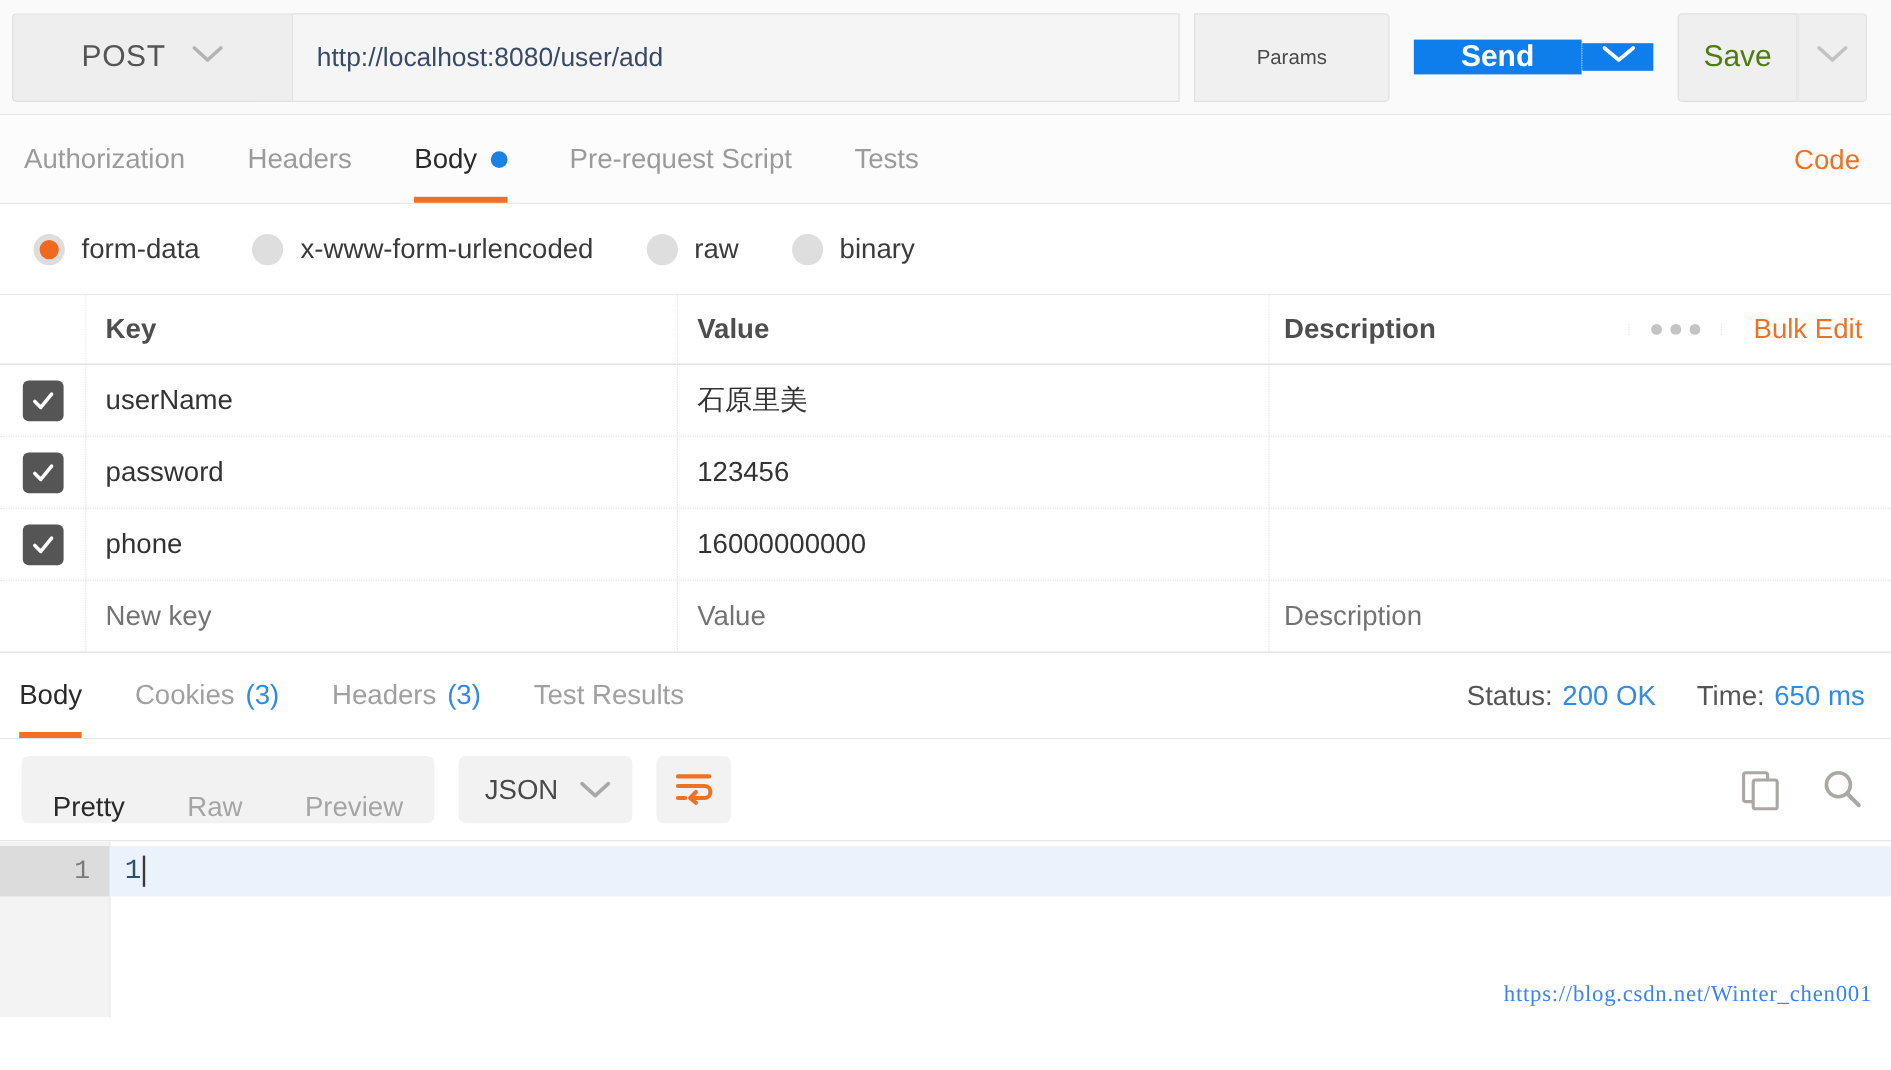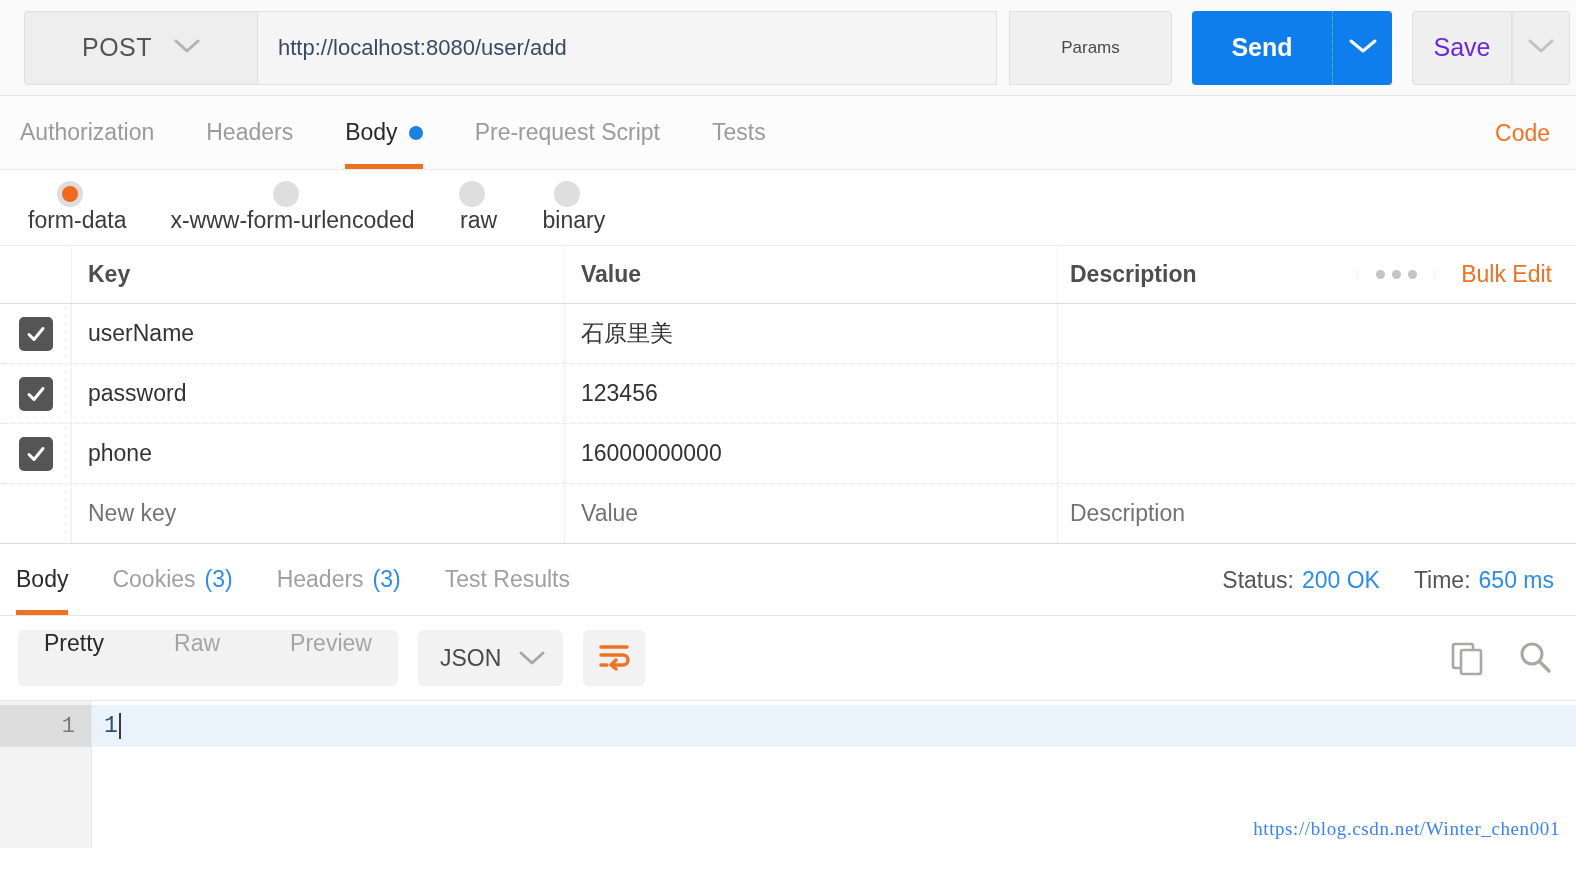--- a/index.html
+++ b/index.html
@@ -14,21 +14,21 @@
   
   .urlbar {
     position: relative;
     height: 96px;
     background: #fafafa;
     border-bottom: 1px solid #e6e6e6;
     display: flex;
     align-items: center;
   }
   .method-select {
-    margin-left: 24px;
+    margin-left: 10px;
     width: 233px; height: 74px;
     background: #eeeeee;
     border: 1px solid #e0e0e0;
     border-right: none;
     border-radius: 4px 0 0 4px;
     display: flex; align-items: center; justify-content: center;
     gap: 22px;
     cursor: pointer;
   }
   .method-label {
@@ -52,20 +52,21 @@
     display: flex; align-items: center; justify-content: center;
     font-size: 17px; color: #4a4a4a;
     cursor: pointer;
   }
   .send-group {
     margin-left: 20px;
     display: flex;
     height: 74px;
     border-radius: 4px;
     overflow: hidden;
+    align-items: center;
   }
   .send-btn {
     width: 140px;
     background: #0d7eec;
     color: #fff;
     font-size: 25px; font-weight: bold;
     display: flex; align-items: center; justify-content: center;
     cursor: pointer;
   }
   .send-caret {
@@ -79,21 +80,21 @@
     margin-left: 20px;
     display: flex;
     height: 74px;
   }
   .save-btn {
     width: 100px;
     background: #efefef;
     border: 1px solid #e0e0e0;
     border-radius: 4px 0 0 4px;
     display: flex; align-items: center; justify-content: center;
-    font-size: 25px; color: #6d28d9;
+    font-size: 25px; color: #4d7c0f;
     cursor: pointer;
   }
   .save-caret {
     width: 58px;
     background: #efefef;
     border: 1px solid #e0e0e0;
     border-left: 1px solid #e4e4e4;
     border-radius: 0 4px 4px 0;
     display: flex; align-items: center; justify-content: center;
     cursor: pointer;
@@ -150,21 +151,20 @@
     height: 76px;
     display: flex; align-items: center;
     padding-left: 28px;
     border-bottom: 1px solid #ececec;
     background: #fff;
   }
   .radio-item {
     display: flex; align-items: center;
     margin-right: 44px;
     cursor: pointer;
-    flex-direction: column;
   }
   .radio {
     width: 26px; height: 26px;
     border-radius: 50%;
     background: #dedede;
     margin-right: 14px;
     display: flex; align-items: center; justify-content: center;
     flex: none;
   }
   .radio.on { background: #ddd; }
@@ -297,22 +297,21 @@
     padding: 0 18px;
     background: #fff;
     position: relative;
   }
   .seg {
     display: flex;
     height: 56px;
     background: #f2f2f2;
     border-radius: 6px;
     overflow: hidden;
-    align-items: flex-start;
-    gap: 18px;
+    align-items: flex-end;
   }
   .seg-item {
     display: flex; align-items: center; justify-content: center;
     padding: 0 26px;
     font-size: 23px;
     color: #a5a5a5;
     cursor: pointer;
   }
   .seg-item.active { color: #2a2a2a; background: #f2f2f2; }
   .fmt-select {

